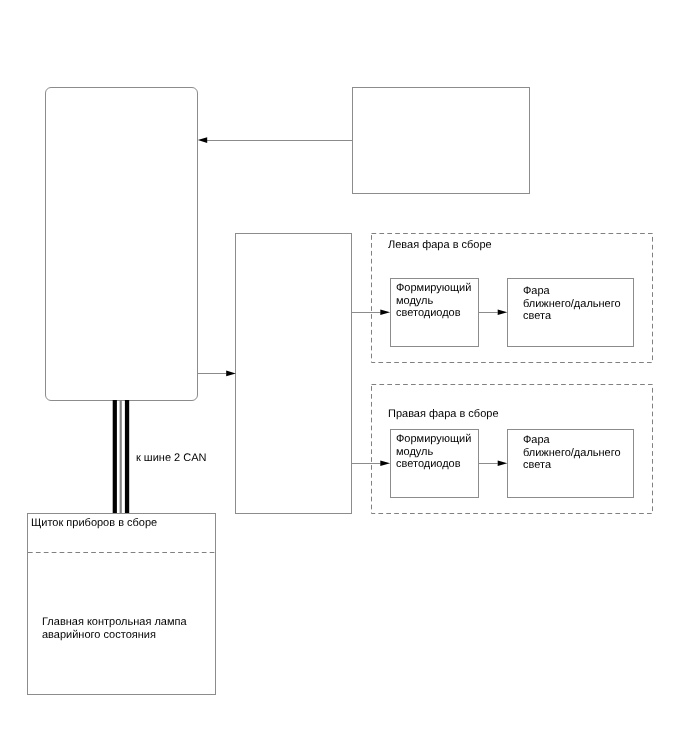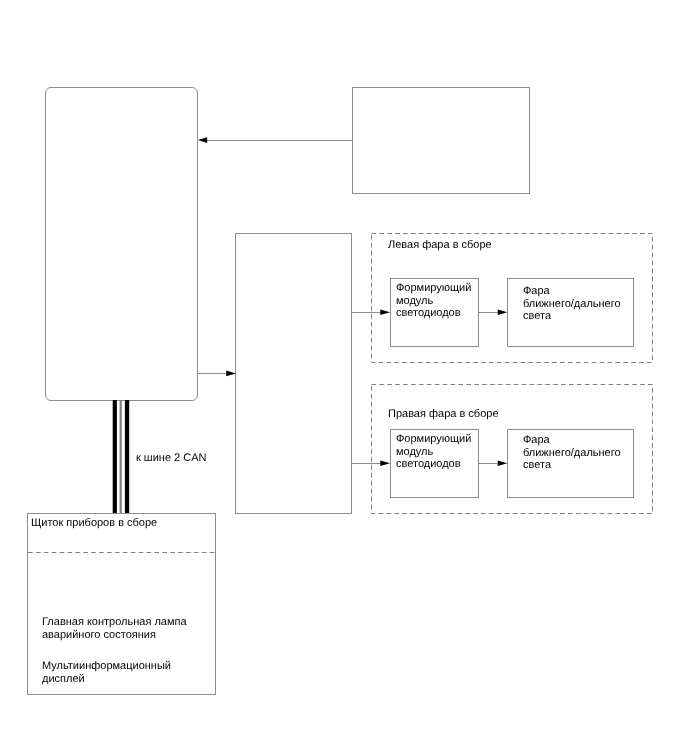--- a/index.html
+++ b/index.html
@@ -63,22 +63,20 @@
 ближнего/дальнего
 света</div>
   </div>
 
   <div class="label" style="left:136px;top:452px;">к шине 2 CAN</div>
 
   <div class="box" style="left:27px;top:513px;width:189px;height:182px;"></div>
   <div class="label" style="left:31px;top:517px;">Щиток приборов в сборе</div>
   <div class="label" style="left:42px;top:610px;margin-top:6px;">Главная контрольная лампа
 аварийного состояния</div>
-  <div class="label" style="left:42px;top:660px;">Мультиинформационный
-дисплей</div>
 
   <svg class="wires" viewBox="0 0 688 755" shape-rendering="geometricPrecision">
 
     <rect x="371.5" y="233.5" width="281" height="129" fill="none" stroke="#808080" stroke-width="1" stroke-dasharray="4.7 3.2"></rect>
     <rect x="371.5" y="384.5" width="281" height="129" fill="none" stroke="#808080" stroke-width="1" stroke-dasharray="4.7 3.2"></rect>
     <path d="M28,552.5 L215,552.5" fill="none" stroke="#808080" stroke-width="1" stroke-dasharray="4.7 3.2"></path>
 
     <path d="M352,140.5 L207,140.5" fill="none" stroke="#8c8c8c" stroke-width="1"></path>
     <polygon points="197.8,140.1 207.2,137.2 207.2,143.0" fill="#000000"></polygon>
 

